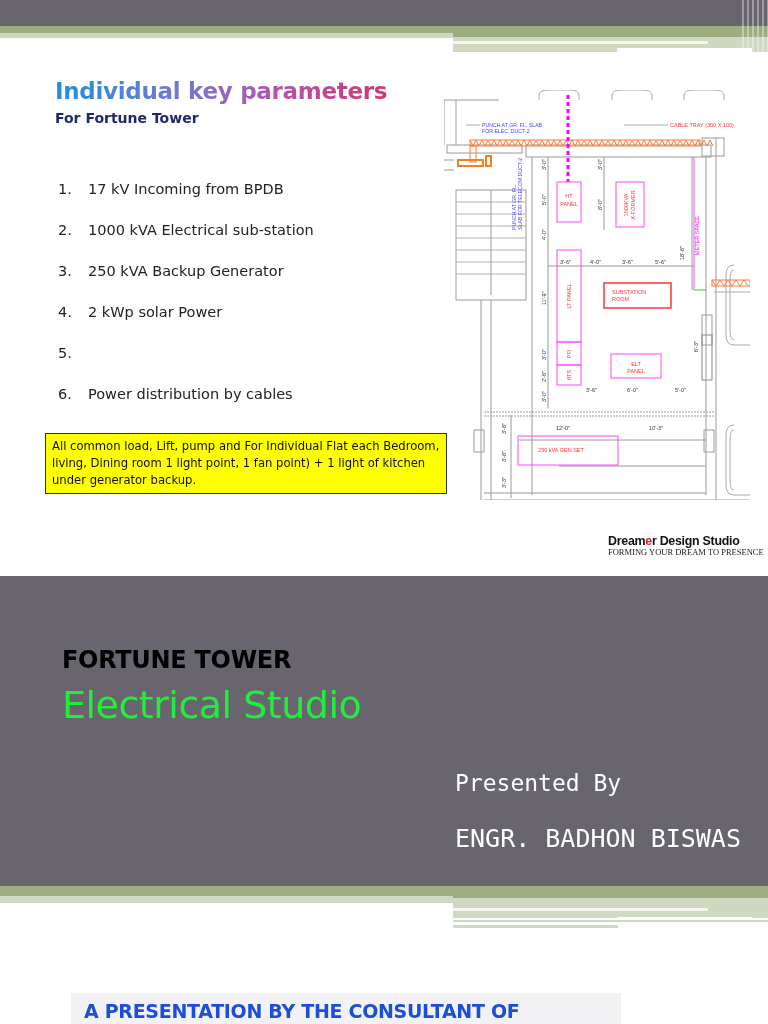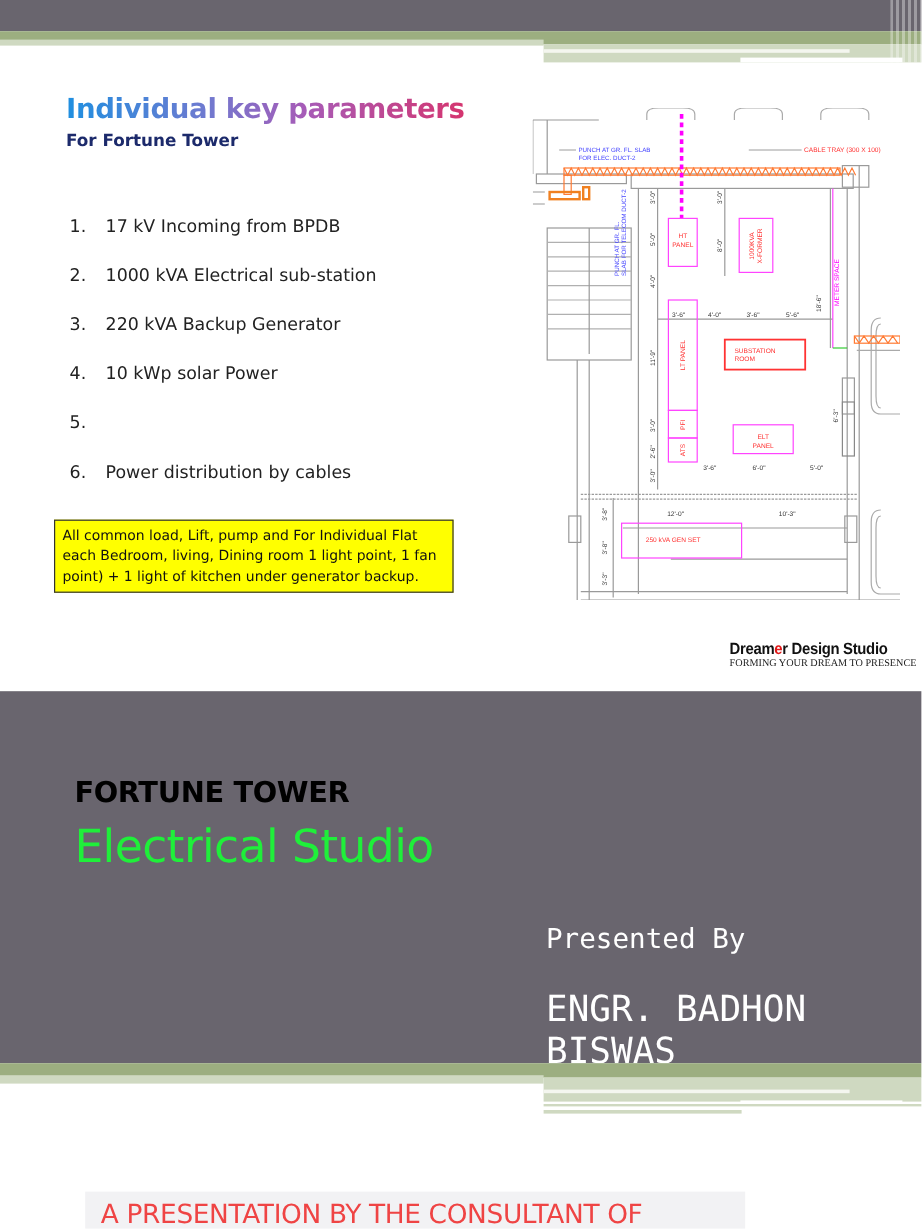--- a/index.html
+++ b/index.html
@@ -15,45 +15,45 @@
      background:repeating-linear-gradient(90deg, rgba(255,255,255,0.35) 0 2px, rgba(0,0,0,0) 2px 5px); }
 
   .title { position:absolute; left:55px; top:78px; font-family:"DejaVu Sans", sans-serif; font-size:23px; font-weight:bold; letter-spacing:-0.3px;
      background:linear-gradient(90deg,#1f8fe0 0%,#6f7ad0 35%,#a75bb7 60%,#d5356f 100%); -webkit-background-clip:text; background-clip:text; color:transparent; }
   .subtitle { position:absolute; left:55px; top:110px; font-size:14px; font-weight:bold; color:#1c2a6b; }
 
   .params { position:absolute; left:58px; top:181px; margin:0; padding:0; list-style:none; }
   .params li { font-family:"DejaVu Sans", sans-serif; font-size:14.5px; color:#222; height:41px; display:flex; }
   .params .num { width:30px; }
 
-  .notebox { position:absolute; left:45px; top:433px; width:333px; height:61px; background:#ffff00; border:1px solid #333; box-sizing:border-box; padding:4px 6px; font-size:11.6px; line-height:17px; color:#111; }
+  .notebox { position:absolute; left:45px; top:433px; width:402px; height:61px; background:#ffff00; border:1px solid #333; box-sizing:border-box; padding:4px 6px; font-size:11.6px; line-height:17px; color:#111; }
 
   .plan { position:absolute; left:444px; top:90px; width:306px; height:410px; }
 
   .logo { position:absolute; left:608px; top:533px; }
   .logo-name { font-family:"Liberation Sans", sans-serif; font-weight:bold; font-size:13.5px; color:#111; letter-spacing:-0.3px; transform:scaleX(0.92); transform-origin:left; }
   .logo-name .red { color:#e21a1a; }
   .logo-tag { font-family:"Liberation Serif", serif; font-size:8.5px; color:#222; margin-top:-1px; }
 
   .slide2 { position:absolute; left:0; top:576px; width:768px; height:310px; background:#69656e; }
   .s2-t1 { position:absolute; left:62px; top:70px; font-family:"DejaVu Sans", sans-serif; font-weight:bold; font-size:24px; color:#000000; letter-spacing:-0.3px; }
   .s2-t2 { position:absolute; left:62px; top:107px; font-family:"DejaVu Sans", sans-serif; font-size:38px; color:#1fef3a; letter-spacing:-0.5px; }
   .s2-pb { position:absolute; left:455px; top:194px; font-family:"DejaVu Sans Mono", monospace; font-size:23px; color:#fff; }
-  .s2-name { position:absolute; left:455px; top:248px; font-family:"DejaVu Sans Mono", monospace; font-size:30px; color:#fff; }
+  .s2-name { position:absolute; left:455px; top:248px; font-family:"DejaVu Sans Mono", monospace; font-size:25px; color:#fff; }
 
   .gb2 { position:absolute; left:0; top:886px; width:768px; height:12px; background:#9cae80; }
   .gl2a { position:absolute; left:0; top:896px; width:453px; height:7px; background:#cfd9c1; }
   .gl2b { position:absolute; left:453px; top:898px; width:315px; height:20px; background:#cfd9c1; }
   .gw2 { position:absolute; left:453px; top:908px; width:255px; height:3px; background:#f4f6ef; }
   .gw3 { position:absolute; left:617px; top:917px; width:135px; height:4px; background:#fff; }
   .gl2c { position:absolute; left:453px; top:925px; width:165px; height:3px; background:#cfd9c1; }
   .gl2d { position:absolute; left:453px; top:920px; width:315px; height:2px; background:#cfd9c1; }
 
   .s3-box { position:absolute; left:71px; top:993px; width:550px; height:31px; background:#f2f2f4; }
-  .s3-text { position:absolute; left:84px; top:1000px; font-family:"DejaVu Sans", sans-serif; font-weight:normal; font-size:22px; color:#ef4444; letter-spacing:-0.3px; }
+  .s3-text { position:absolute; left:84px; top:1000px; font-family:"DejaVu Sans", sans-serif; font-weight:bold; font-size:19px; color:#1d4ed8; letter-spacing:-0.3px; }
 </style>
 </head>
 <body>
 
 <div class="slide1">
   <div class="topbar"></div>
   <div class="greenbar"></div>
   <div class="greenlight1"></div>
   <div class="greenlight2"></div>
   <div class="greenwhite"></div>
@@ -67,25 +67,25 @@
     <li>
         <span class="num">1.</span>
         <span>17 kV Incoming from BPDB</span>
       </li>
     <li>
         <span class="num">2.</span>
         <span>1000 kVA Electrical sub-station</span>
       </li>
     <li>
         <span class="num">3.</span>
-        <span>220 kVA Backup Generator</span>
+        <span>250 kVA Backup Generator</span>
       </li>
     <li>
         <span class="num">4.</span>
-        <span>10 kWp solar Power</span>
+        <span>2 kWp solar Power</span>
       </li>
     <li>
         <span class="num">5.</span>
       </li>
     <li>
         <span class="num">6.</span>
         <span>Power distribution by cables</span>
       </li>
   </ul>
 

